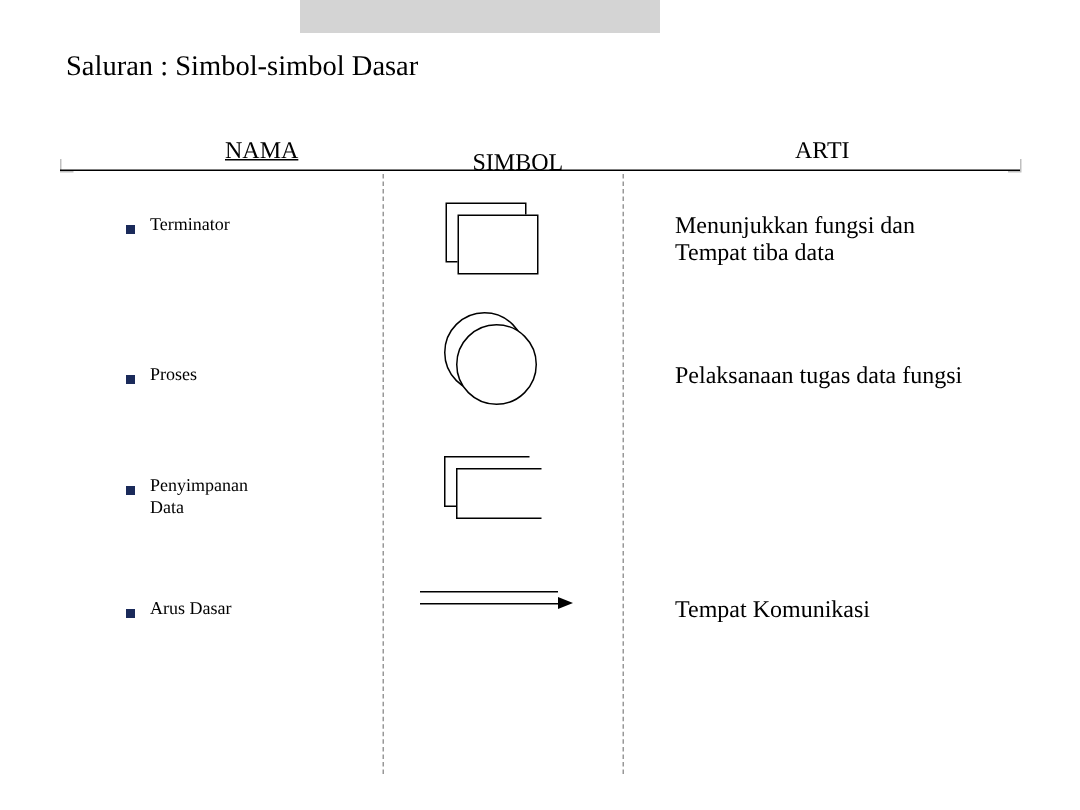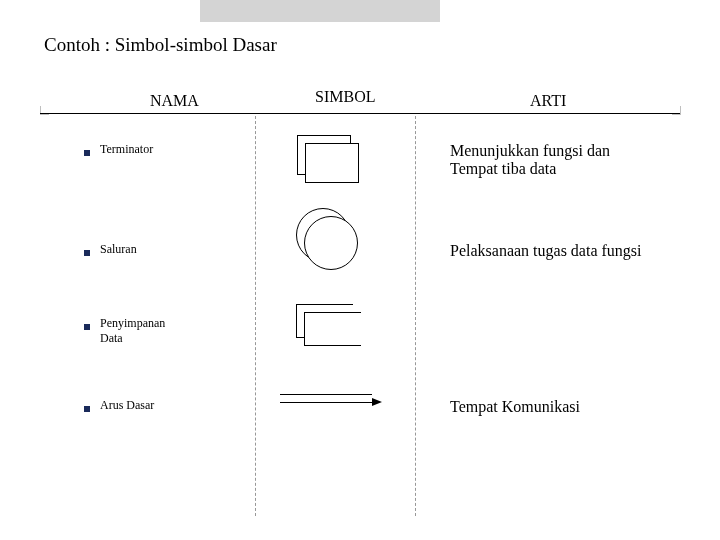--- a/index.html
+++ b/index.html
@@ -1,23 +1,23 @@
 <!DOCTYPE html>
 <html><head>
 <meta charset="utf-8">
 <style>
   html,body{margin:0;padding:0;width:720px;height:540px;background:#fff;font-family:"Times New Roman",serif;color:#000}
   .slide{position:relative;width:720px;height:540px}
   .topbar{position:absolute;top:0;left:200px;width:240px;height:22px;background:#d4d4d4}
   .title{position:absolute;top:34px;left:44px;font-size:19px}
   .hdr{position:absolute;font-size:16px}
   .hdr-nama{top:92px;left:150px}
-  .hdr-simbol{top:88px;left:315px}
+  .hdr-simbol{top:100px;left:315px}
   .hdr-arti{top:92px;left:530px}
-  .hdr-u{}
+  .hdr-u{text-decoration:underline}
   .rule{position:absolute;left:40px;width:640px;height:0;border-top:1px solid #000;top:113px}
   .corner{position:absolute;width:8px;height:8px}
   .corner.b{border-bottom:1px solid rgba(0,0,0,.25)}
   .corner.l{border-left:1px solid rgba(0,0,0,.25)}
   .corner.r{border-right:1px solid rgba(0,0,0,.25)}
   .vdash{position:absolute;top:116px;height:400px;width:0;border-left:1px dashed #989898}
   .v1{left:255px}.v2{left:415px}
   .nama{position:absolute;left:100px;font-size:12px}
   .arti{position:absolute;left:450px;font-size:16px;width:230px}
   .bullet{position:absolute;left:84px;width:6px;height:6px;background:#1a2a5a}
@@ -26,41 +26,41 @@
   .open{background:#fff;border-top:1px solid #000;border-bottom:1px solid #000;border-left:1px solid #000}
   .circ{background:#fff;border:1px solid #000;border-radius:50%}
   .line{position:absolute;height:0;border-top:1px solid #000}
   .arrowhead{position:absolute;width:0;height:0;border-top:4px solid transparent;border-bottom:4px solid transparent;border-left:10px solid #000}
 </style>
 </head>
 <body>
 
 <div class="slide">
   <div class="topbar"></div>
-  <div class="title">Contoh : Simbol-simbol Dasar</div>
+  <div class="title">Saluran : Simbol-simbol Dasar</div>
 
   <span class="hdr hdr-u hdr-nama">NAMA</span>
   <span class="hdr hdr-simbol">SIMBOL</span>
   <span class="hdr hdr-arti">ARTI</span>
   <div class="rule"></div>
   <div class="corner b l" style="left:40px;top:106px"></div>
   <div class="corner b r" style="left:672px;top:106px"></div>
 
   <div class="vdash v1"></div>
   <div class="vdash v2"></div>
 
   <div class="bullet" style="top:150px"></div>
   <div class="nama" style="top:142px;white-space:pre-line">Terminator</div>
   <div class="sym rect" style="left:297px;top:135px;width:52px;height:38px"></div>
   <div class="sym rect" style="left:305px;top:143px;width:52px;height:38px"></div>
   <div class="arti" style="top:142px;white-space:pre-line">Menunjukkan fungsi dan
 Tempat tiba data</div>
 
   <div class="bullet" style="top:250px"></div>
-  <div class="nama" style="top:242px;white-space:pre-line">Saluran</div>
+  <div class="nama" style="top:242px;white-space:pre-line">Proses</div>
   <div class="sym circ" style="left:296px;top:208px;width:52px;height:52px"></div>
   <div class="sym circ" style="left:304px;top:216px;width:52px;height:52px"></div>
   <div class="arti" style="top:242px">Pelaksanaan tugas data fungsi</div>
 
   <div class="bullet" style="top:324px"></div>
   <div class="nama" style="top:316px;white-space:pre-line">Penyimpanan
 Data</div>
   <div class="sym open" style="left:296px;top:304px;width:56px;height:32px"></div>
   <div class="sym open" style="left:304px;top:312px;width:56px;height:32px"></div>
 

